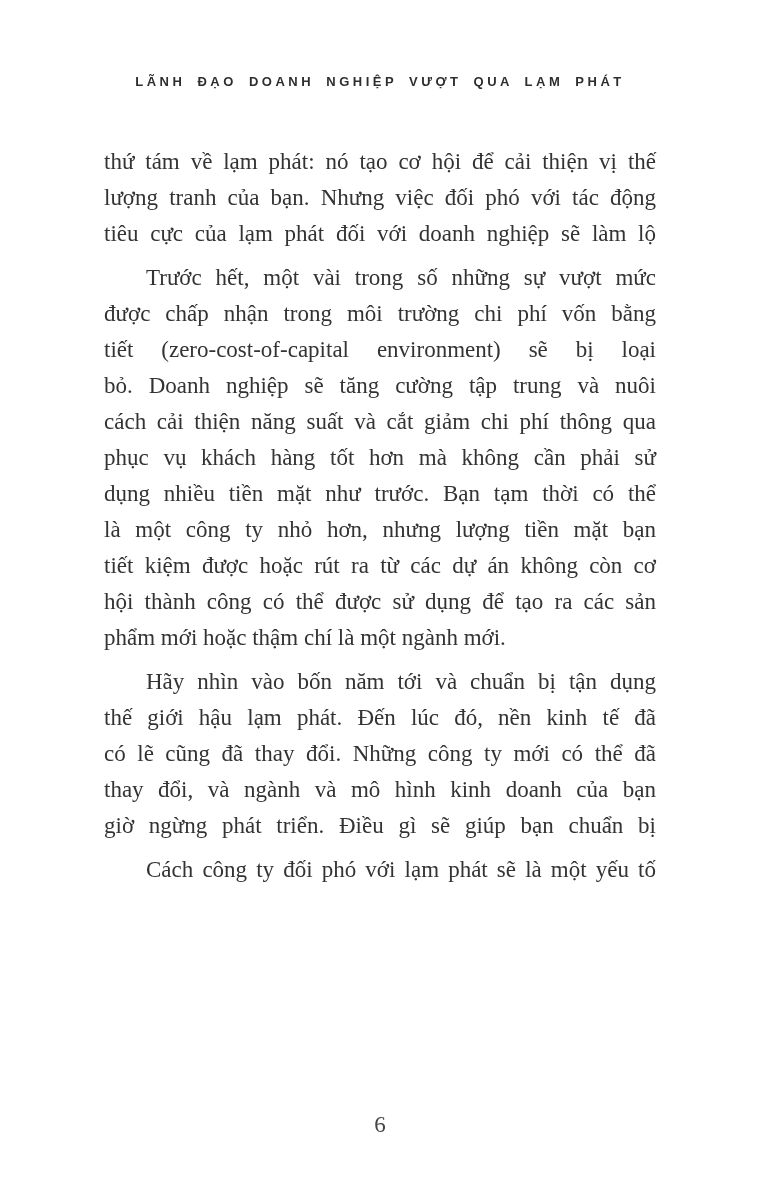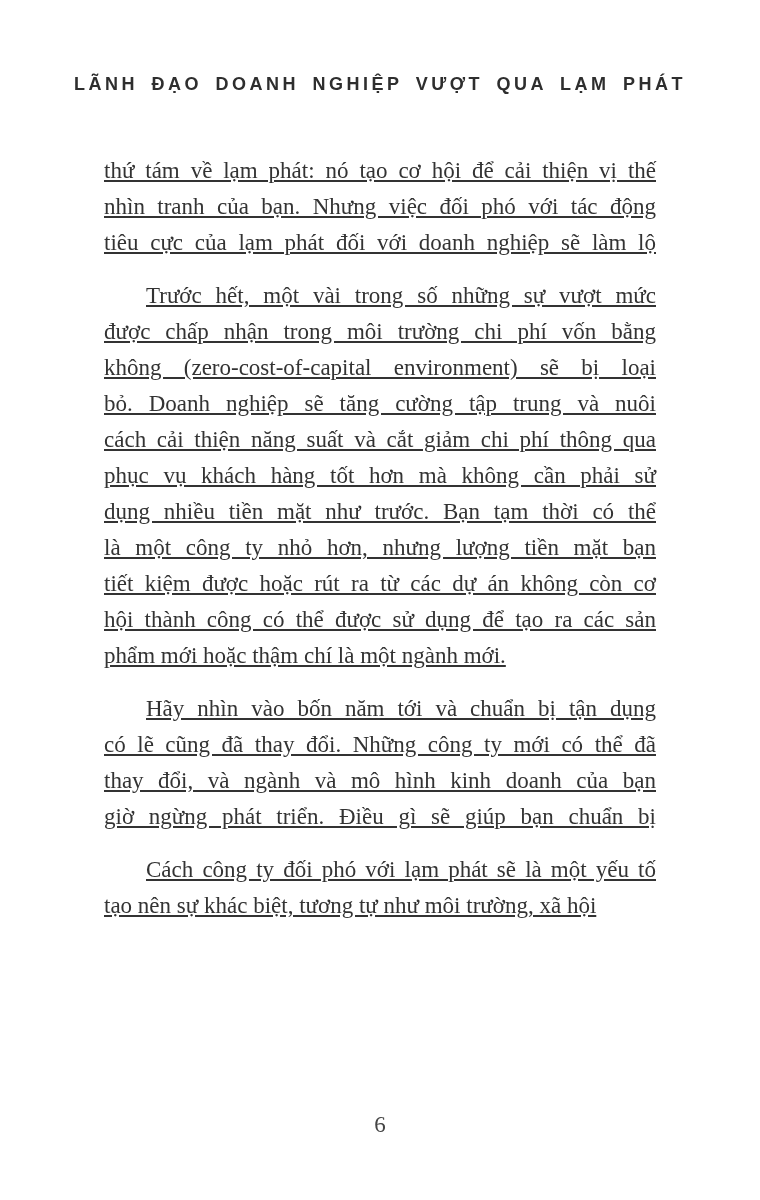--- a/index.html
+++ b/index.html
@@ -17,37 +17,36 @@
     overflow: hidden;
   }
   .running-header {
     position: absolute;
     top: 74px;
     left: 0;
     right: 0;
     text-align: center;
     font-family: "Liberation Sans", sans-serif;
     font-weight: bold;
-    font-size: 18px;
+    font-size: 13px;
     letter-spacing: 3.5px;
     word-spacing: 5px;
     color: #2e2e2e;
   }
   .text-body {
     position: absolute;
     top: 136px;
     left: 104px;
     width: 552px;
     font-size: 23px;
     line-height: 36px;
     color: #333333;
   }
   .paragraph {
-    margin: 17px 0 6px 0;
-    text-decoration: underline;
+    margin: 8px 0 6px 0;
   }
   .line {
     text-align: justify;
     text-align-last: justify;
     text-justify: inter-word;
     white-space: normal;
   }
   .line.last {
     text-align-last: left;
   }
@@ -67,42 +66,42 @@
 </style>
 </head>
 <body>
 
 <div class="page">
   <div class="running-header">LÃNH ĐẠO DOANH NGHIỆP VƯỢT QUA LẠM PHÁT</div>
 
   <div class="text-body">
       <div class="paragraph">
         <div class="line first">thứ tám về lạm phát: nó tạo cơ hội để cải thiện vị thế</div>
-        <div class="line">nhìn tranh của bạn. Nhưng việc đối phó với tác động</div>
+        <div class="line">lượng tranh của bạn. Nhưng việc đối phó với tác động</div>
         <div class="line">tiêu cực của lạm phát đối với doanh nghiệp sẽ làm lộ</div>
       </div>
       <div class="paragraph indented">
         <div class="line first">Trước hết, một vài trong số những sự vượt mức</div>
         <div class="line">được chấp nhận trong môi trường chi phí vốn bằng</div>
-        <div class="line">không (zero-cost-of-capital environment) sẽ bị loại</div>
+        <div class="line">tiết (zero-cost-of-capital environment) sẽ bị loại</div>
         <div class="line">bỏ. Doanh nghiệp sẽ tăng cường tập trung và nuôi</div>
         <div class="line">cách cải thiện năng suất và cắt giảm chi phí thông qua</div>
         <div class="line">phục vụ khách hàng tốt hơn mà không cần phải sử</div>
         <div class="line">dụng nhiều tiền mặt như trước. Bạn tạm thời có thể</div>
         <div class="line">là một công ty nhỏ hơn, nhưng lượng tiền mặt bạn</div>
         <div class="line">tiết kiệm được hoặc rút ra từ các dự án không còn cơ</div>
         <div class="line">hội thành công có thể được sử dụng để tạo ra các sản</div>
         <div class="line last">phẩm mới hoặc thậm chí là một ngành mới.</div>
       </div>
       <div class="paragraph indented">
         <div class="line first">Hãy nhìn vào bốn năm tới và chuẩn bị tận dụng</div>
+        <div class="line">thế giới hậu lạm phát. Đến lúc đó, nền kinh tế đã</div>
         <div class="line">có lẽ cũng đã thay đổi. Những công ty mới có thể đã</div>
         <div class="line">thay đổi, và ngành và mô hình kinh doanh của bạn</div>
         <div class="line">giờ ngừng phát triển. Điều gì sẽ giúp bạn chuẩn bị</div>
       </div>
       <div class="paragraph indented">
         <div class="line first">Cách công ty đối phó với lạm phát sẽ là một yếu tố</div>
-        <div class="line last">tạo nên sự khác biệt, tương tự như môi trường, xã hội</div>
       </div>
     </div>
 
   <div class="page-number">6</div>
 </div>
 
 </body></html>

